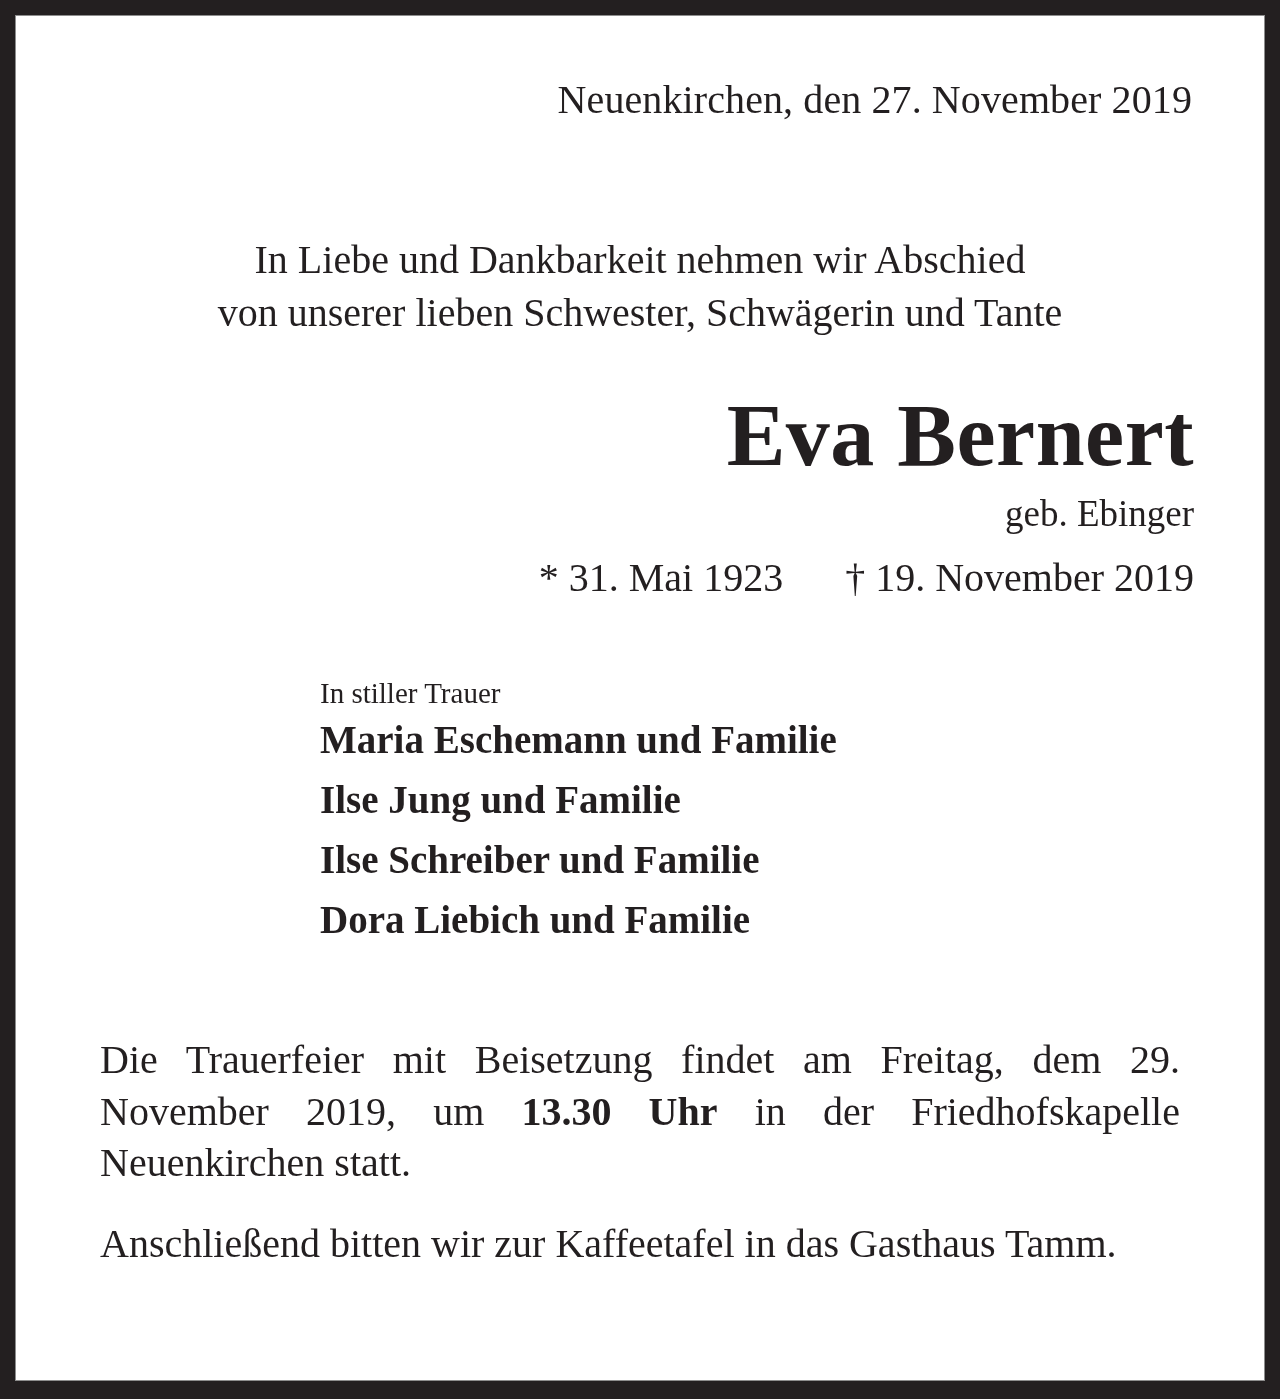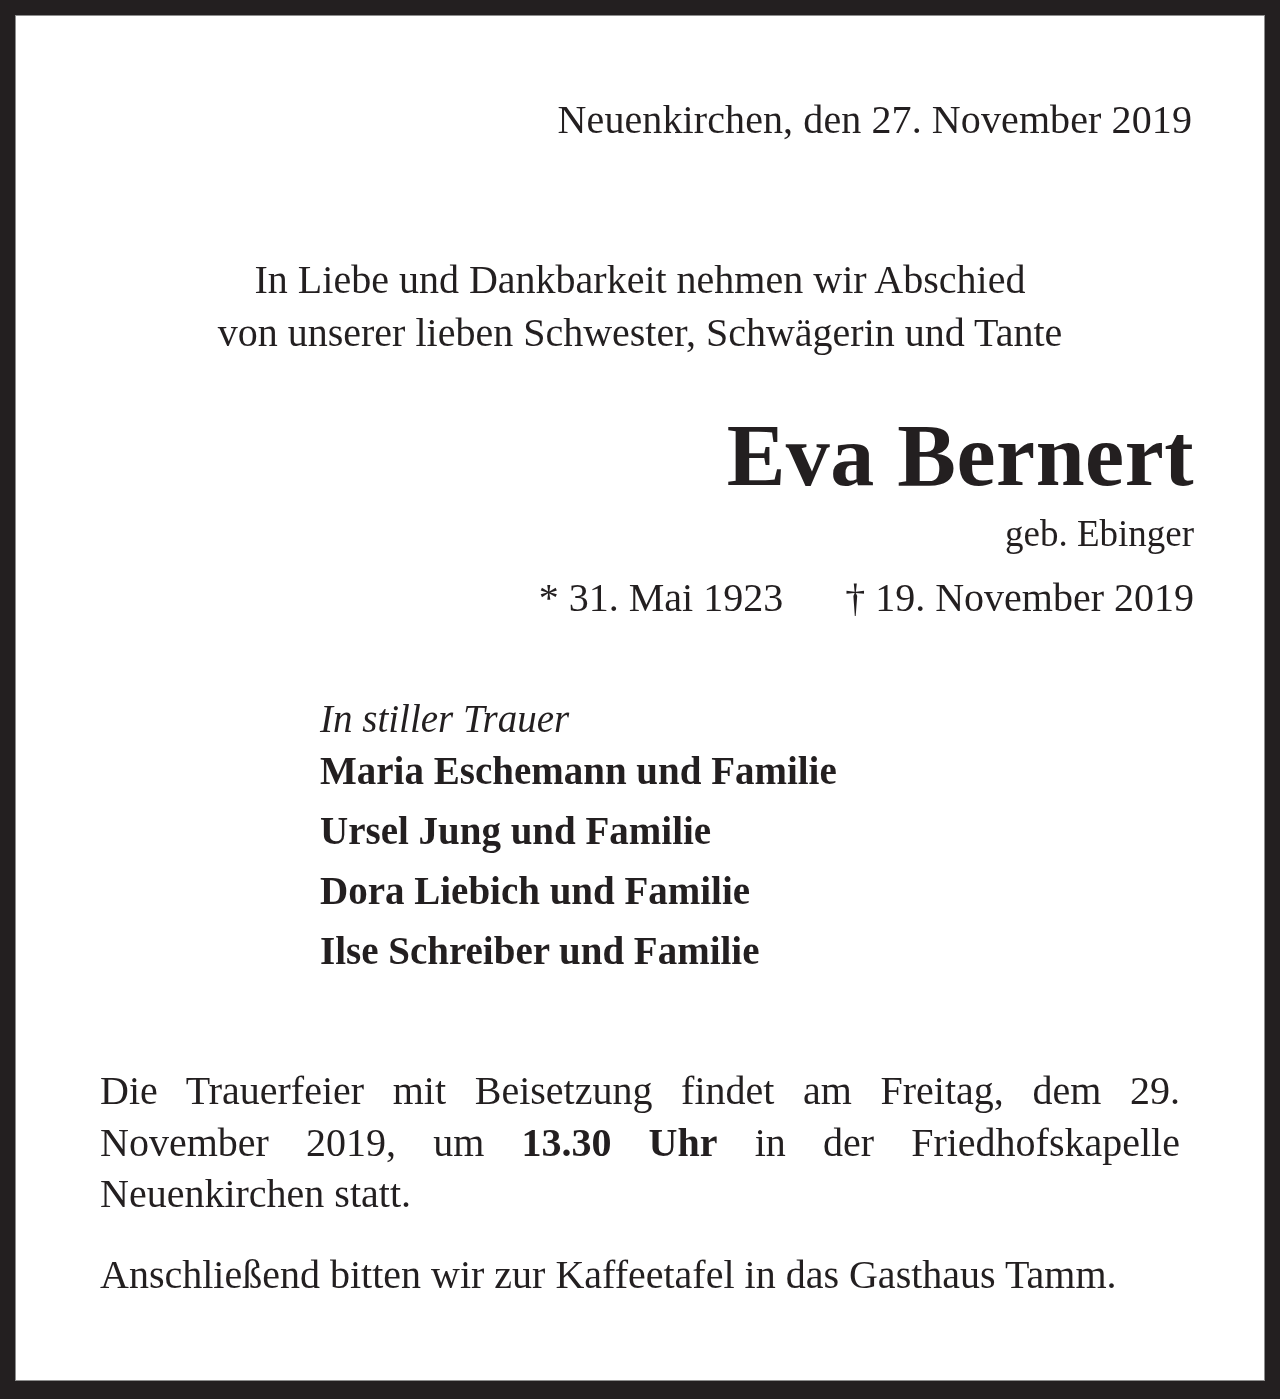--- a/index.html
+++ b/index.html
@@ -37,21 +37,21 @@
     height: 100%;
     padding: 0 70px 0 70px;
   }
 
   
   .dateline {
     text-align: right;
     font-size: 40px;
     line-height: 1.1;
     letter-spacing: 0.1px;
-    padding-top: 82px;
+    padding-top: 62px;
     padding-right: 2px;
   }
 
   
   .dedication {
     text-align: center;
     font-size: 40px;
     line-height: 1.32;
     margin-top: 112px;
   }
@@ -90,23 +90,22 @@
   .mourn-wrap {
     display: flex;
     justify-content: center;
     margin-top: 78px;
   }
   .mourn-block {
     text-align: left;
     width: 640px;
   }
   .mourn-heading {
-    font-size: 39px;
+    font-size: 29px;
     line-height: 1.1;
-    font-style: italic;
   }
   .mourn-list {
   }
   .mourn-name {
     font-size: 39px;
     font-weight: bold;
     line-height: 1.54;
     white-space: nowrap;
   }
 
@@ -149,23 +148,23 @@
         <div class="life-dates">
           <span>* 31. Mai 1923</span><span class="date-gap"></span><span>† 19. November 2019</span>
         </div>
       </div>
 
       <div class="mourn-wrap">
         <div class="mourn-block">
           <div class="mourn-heading">In stiller Trauer</div>
           <div class="mourn-list">
             <div class="mourn-name">Maria Eschemann und Familie</div>
-            <div class="mourn-name">Ursel Jung und Familie</div>
+            <div class="mourn-name">Ilse Jung und Familie</div>
+            <div class="mourn-name">Ilse Schreiber und Familie</div>
             <div class="mourn-name">Dora Liebich und Familie</div>
-            <div class="mourn-name">Ilse Schreiber und Familie</div>
           </div>
         </div>
       </div>
 
       <div class="closing">
         <p><span>Die Trauerfeier mit Beisetzung findet am Freitag, dem 29. November 2019, um </span><b>13.30 Uhr</b><span> in der Friedhofskapelle Neuenkirchen statt.</span></p>
         <p>Anschließend bitten wir zur Kaffeetafel in das Gasthaus Tamm.</p>
       </div>
 
     </div>

